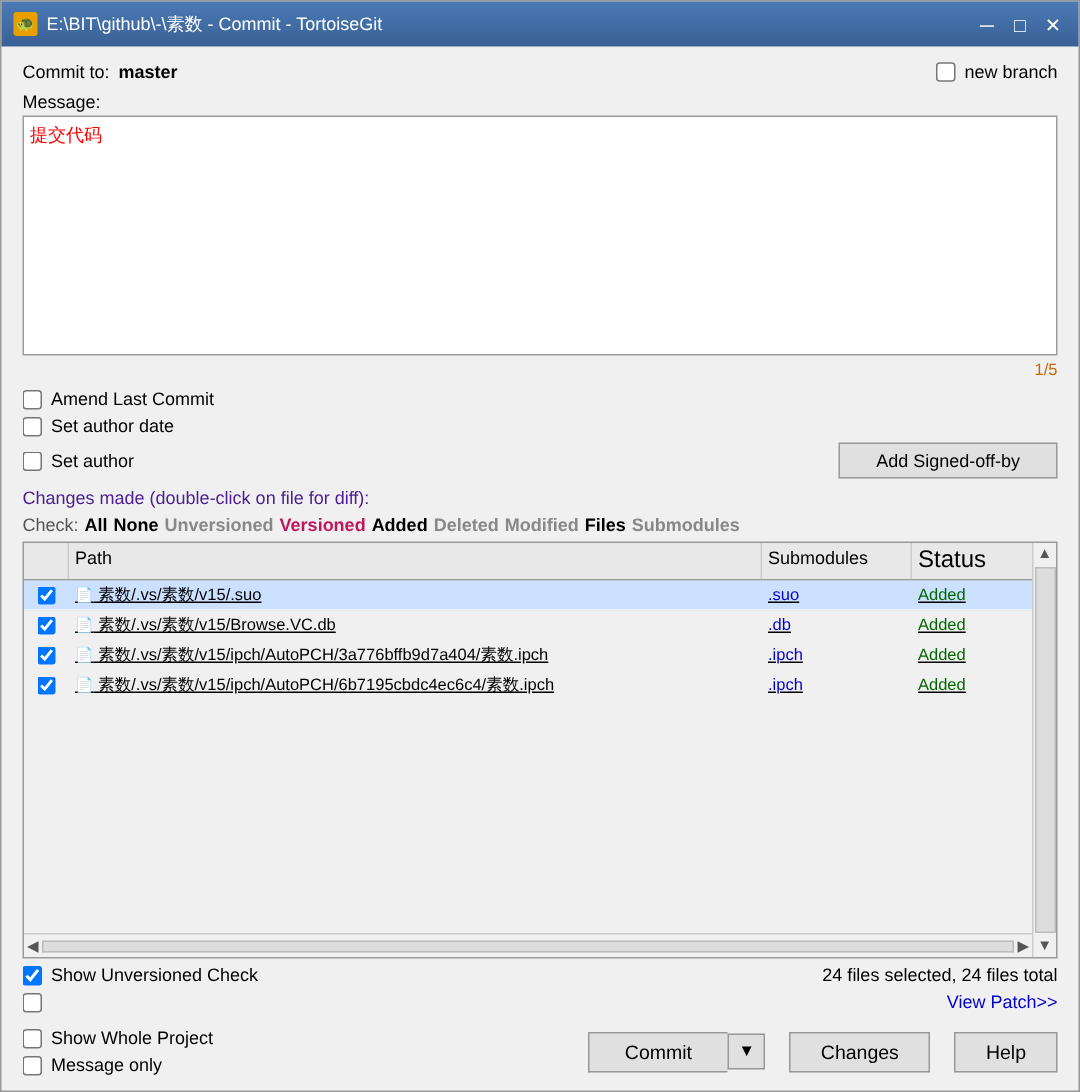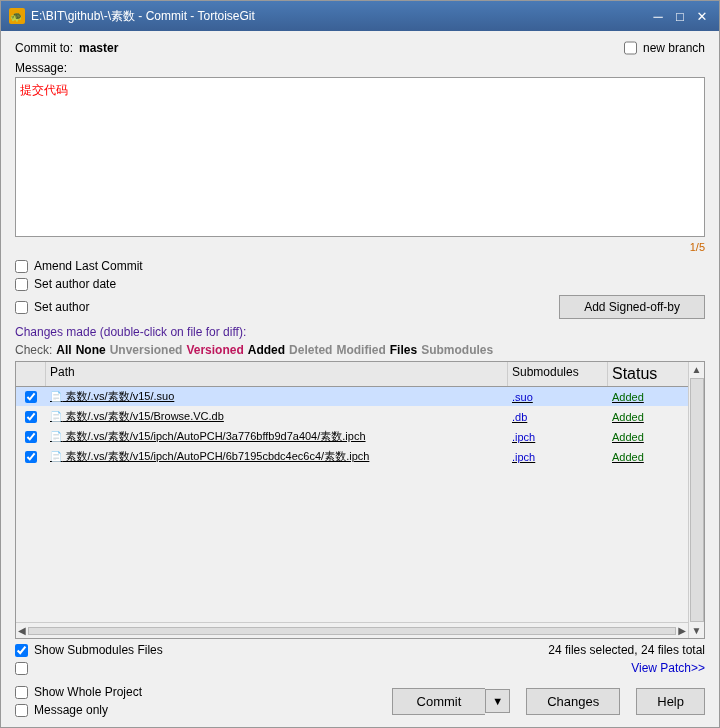--- a/index.html
+++ b/index.html
@@ -423,21 +423,21 @@
           <div style="font-size:10px;color:#555;cursor:pointer;padding:2px;">▲</div>
           <div style="flex:1;width:14px;background:#ddd;border:1px solid #bbb;margin:1px;"></div>
           <div style="font-size:10px;color:#555;cursor:pointer;padding:2px;">▼</div>
         </div>
       </div>
 
       <div class="bottom-options">
         <div class="file-stats">
           <div class="checkbox-row">
             <input type="checkbox" checked="" style="">
-            <span>Show Submodules Files</span>
+            <span>Show Unversioned Check</span>
           </div>
           <span style="color:#000;">24 files selected, 24 files total</span>
         </div>
         <div class="file-stats">
           <div class="checkbox-row">
             <input type="checkbox" style="">
           </div>
           <a class="view-patch">View Patch&gt;&gt;</a>
         </div>
       </div>

